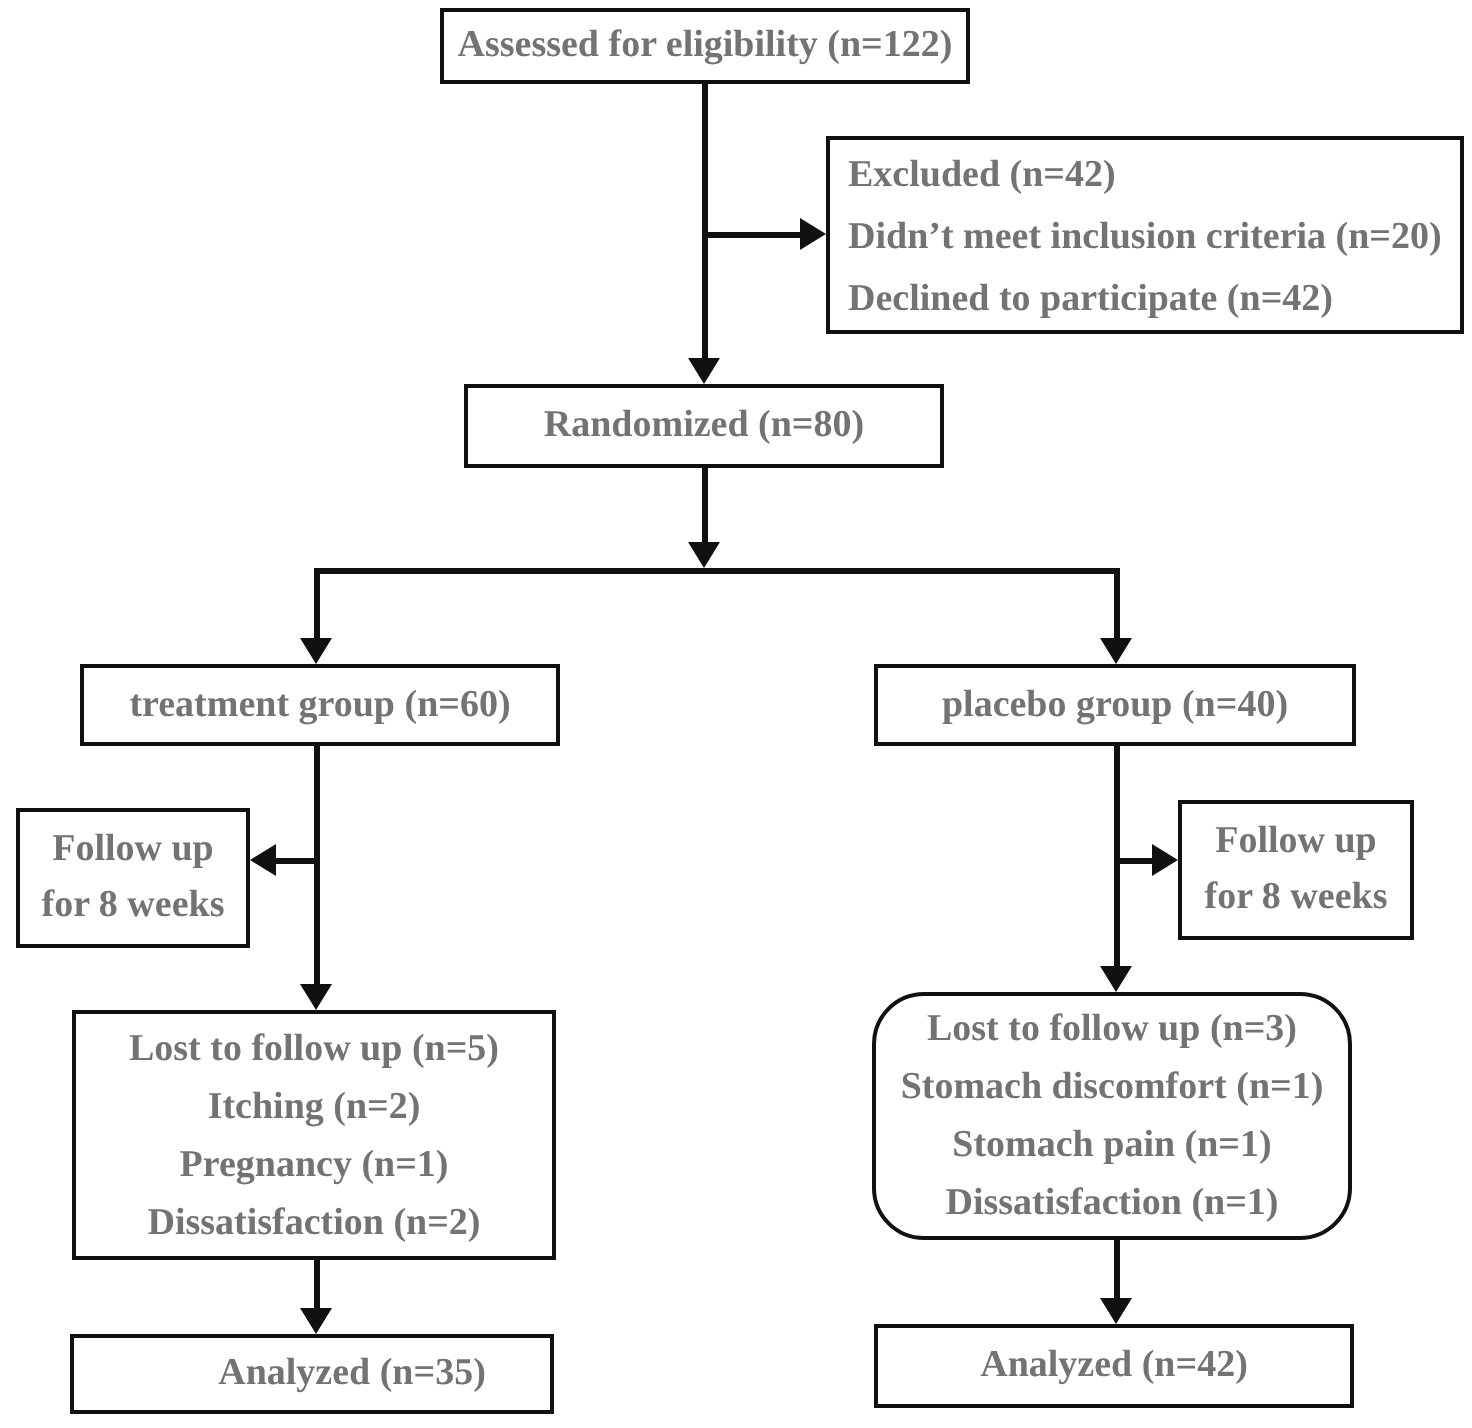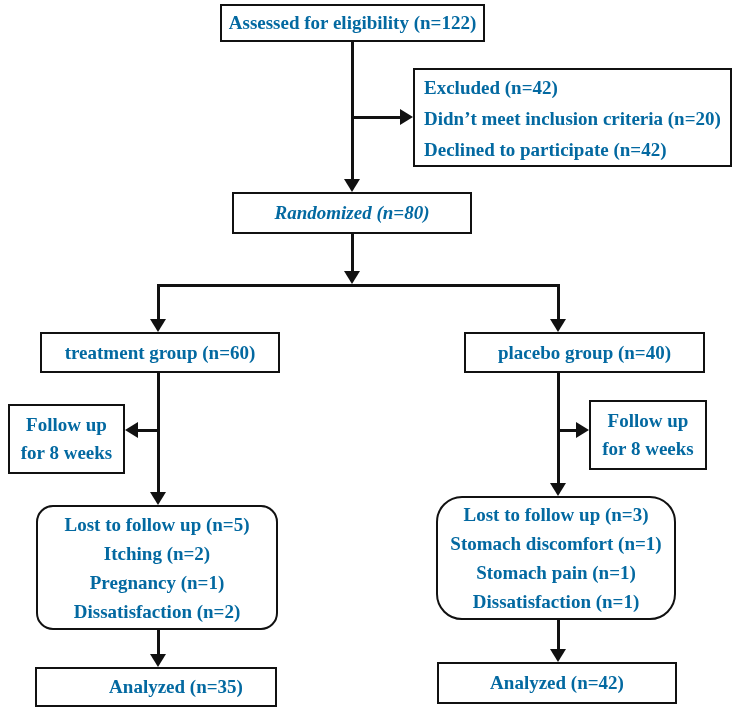--- a/index.html
+++ b/index.html
@@ -6,21 +6,21 @@
     margin: 0;
     padding: 0;
     background: #ffffff;
   }
   #canvas {
     position: relative;
     width: 736px;
     height: 714px;
     background: #ffffff;
     font-family: "Liberation Serif", "DejaVu Serif", serif;
-    color: #0369a1;
+    color: #737373;
     overflow: hidden;
   }
   .box {
     position: absolute;
     border: 2px solid #111111;
     background: #ffffff;
     box-sizing: border-box;
     font-weight: bold;
     font-size: 19px;
     line-height: 1.35;
@@ -87,43 +87,43 @@
   <div class="box center-single" style="left:220px; top:4px; width:265px; height:38px;">
     <span class="line">Assessed for eligibility (n=122)</span>
   </div>
 
   <div class="box left-multi excluded-box" style="left:413px; top:68px; width:319px; height:99px;">
     <span class="line">Excluded (n=42)</span>
     <span class="line">Didn’t meet inclusion criteria (n=20)</span>
     <span class="line">Declined to participate (n=42)</span>
   </div>
 
-  <div class="box center-single" style="left:232px; top:192px; width:240px; height:42px;font-style:italic;">
+  <div class="box center-single" style="left:232px; top:192px; width:240px; height:42px;">
     <span class="line">Randomized (n=80)</span>
   </div>
 
   <div class="box center-single" style="left:40px; top:332px; width:240px; height:41px;">
     <span class="line">treatment group (n=60)</span>
   </div>
 
-  <div class="box center-single" style="left:437px; top:332px; width:241px; height:41px;margin-left:27px;">
+  <div class="box center-single" style="left:437px; top:332px; width:241px; height:41px;">
     <span class="line">placebo group (n=40)</span>
   </div>
 
   <div class="box center-multi followup-box" style="left:8px; top:404px; width:117px; height:70px;">
     <span class="line">Follow up</span>
     <span class="line">for 8 weeks</span>
   </div>
 
   <div class="box center-multi followup-box" style="left:589px; top:400px; width:118px; height:70px;">
     <span class="line">Follow up</span>
     <span class="line">for 8 weeks</span>
   </div>
 
-  <div class="box center-multi lost-box" style="left:36px; top:505px; width:242px; height:125px;border-radius:17px;">
+  <div class="box center-multi lost-box" style="left:36px; top:505px; width:242px; height:125px;">
     <span class="line">Lost to follow up (n=5)</span>
     <span class="line">Itching (n=2)</span>
     <span class="line">Pregnancy (n=1)</span>
     <span class="line">Dissatisfaction (n=2)</span>
   </div>
 
   <div class="box center-multi lost-box" style="left:436px; top:496px; width:240px; height:124px;border-radius:26px;">
     <span class="line">Lost to follow up (n=3)</span>
     <span class="line">Stomach discomfort (n=1)</span>
     <span class="line">Stomach pain (n=1)</span>

